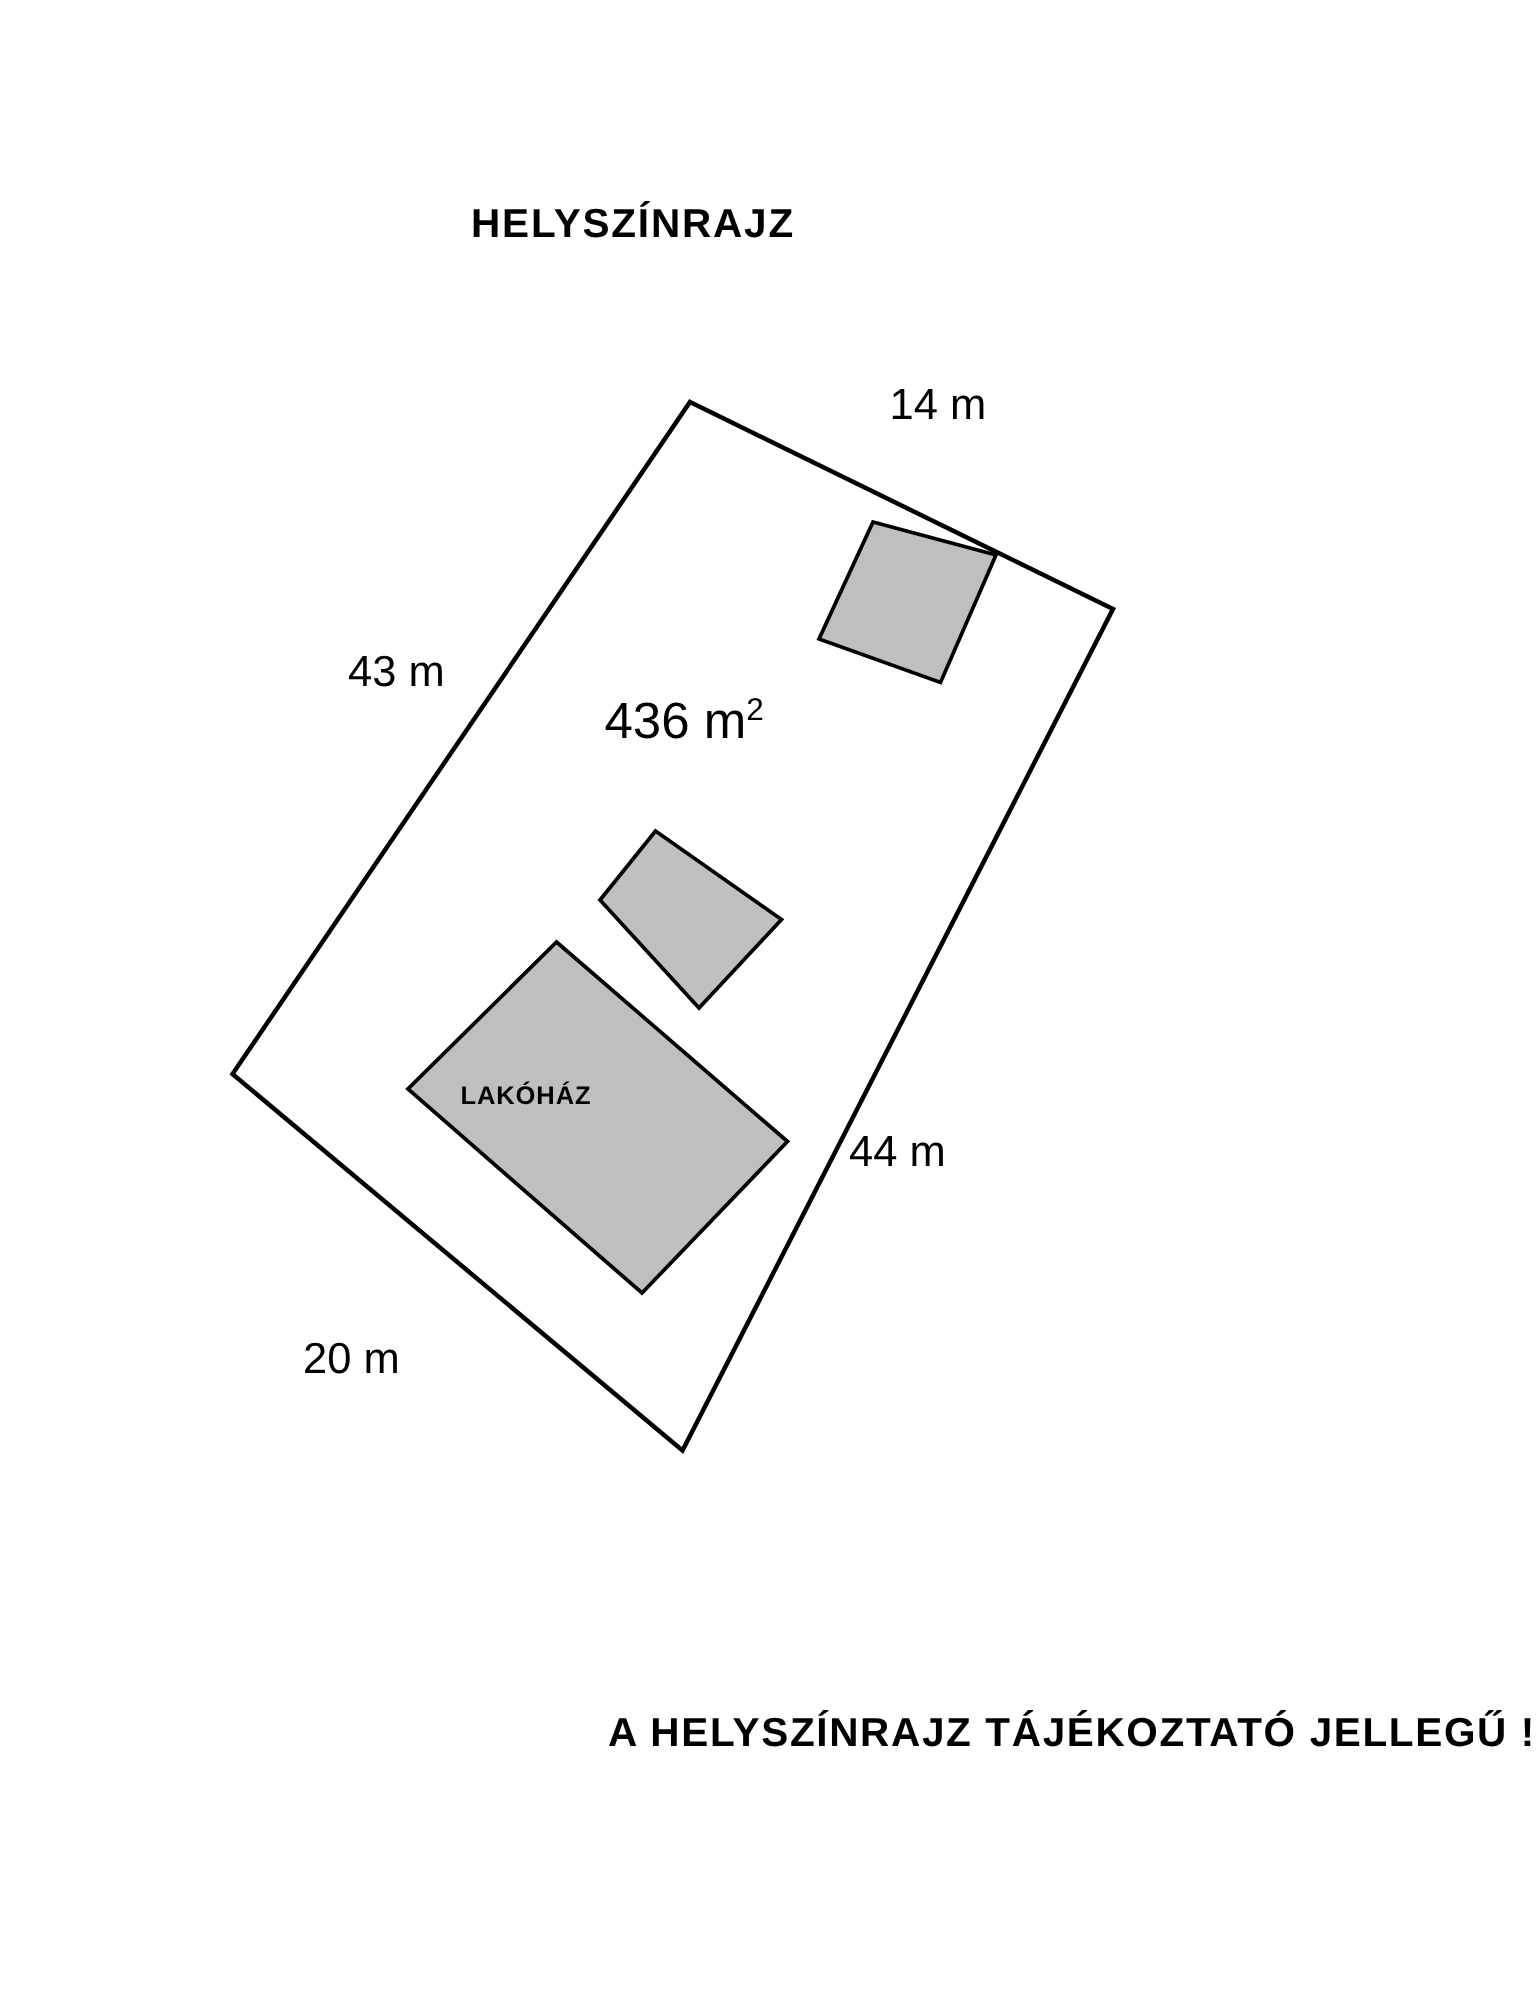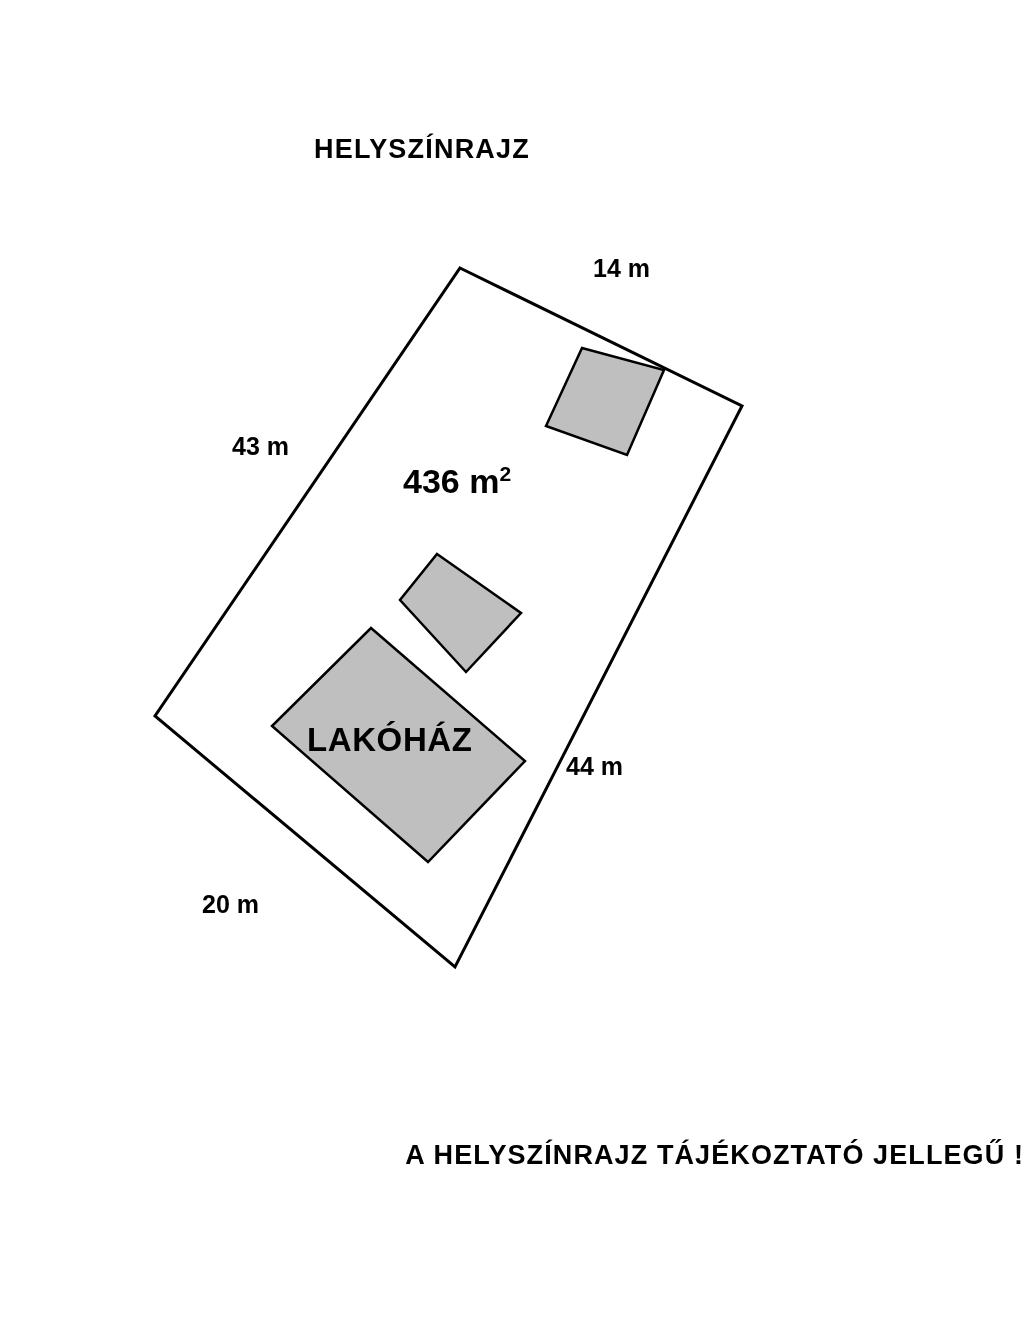--- a/index.html
+++ b/index.html
@@ -45,38 +45,38 @@
   }
   svg.plan {
     position: absolute;
     left: 0;
     top: 0;
     width: 1024px;
     height: 1326px;
   }
   .lbl {
     position: absolute;
-    font-size: 25px;
-    font-weight: bold;
+    font-size: 29px;
+    font-weight: normal;
     white-space: nowrap;
   }
   .area-lbl {
     position: absolute;
     font-size: 34px;
-    font-weight: bold;
+    font-weight: normal;
     white-space: nowrap;
     text-align: center;
   }
   .area-lbl sup {
     font-size: 21px;
     vertical-align: super;
   }
   .house-lbl {
     position: absolute;
-    font-size: 33px;
+    font-size: 17px;
     font-weight: bold;
     letter-spacing: 0.6px;
     white-space: nowrap;
   }
 </style>
 </head>
 <body>
 
 <div id="page">
 

